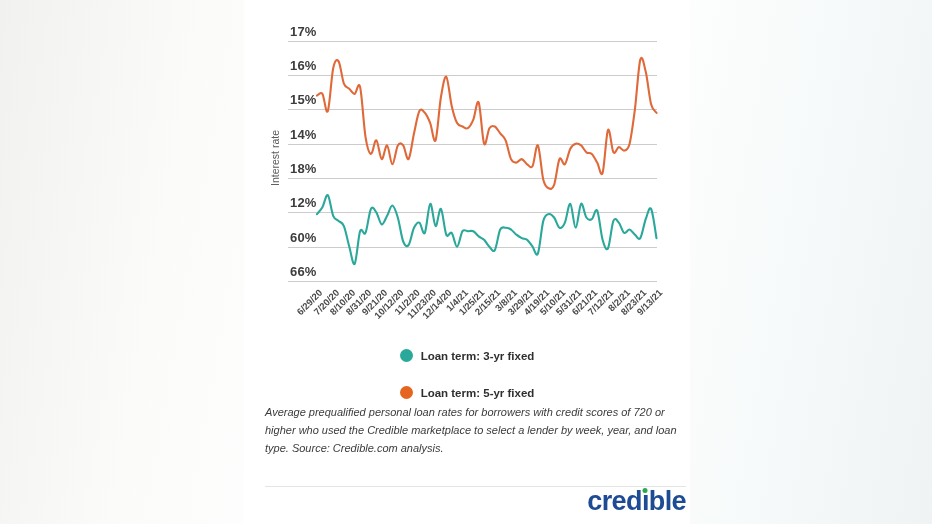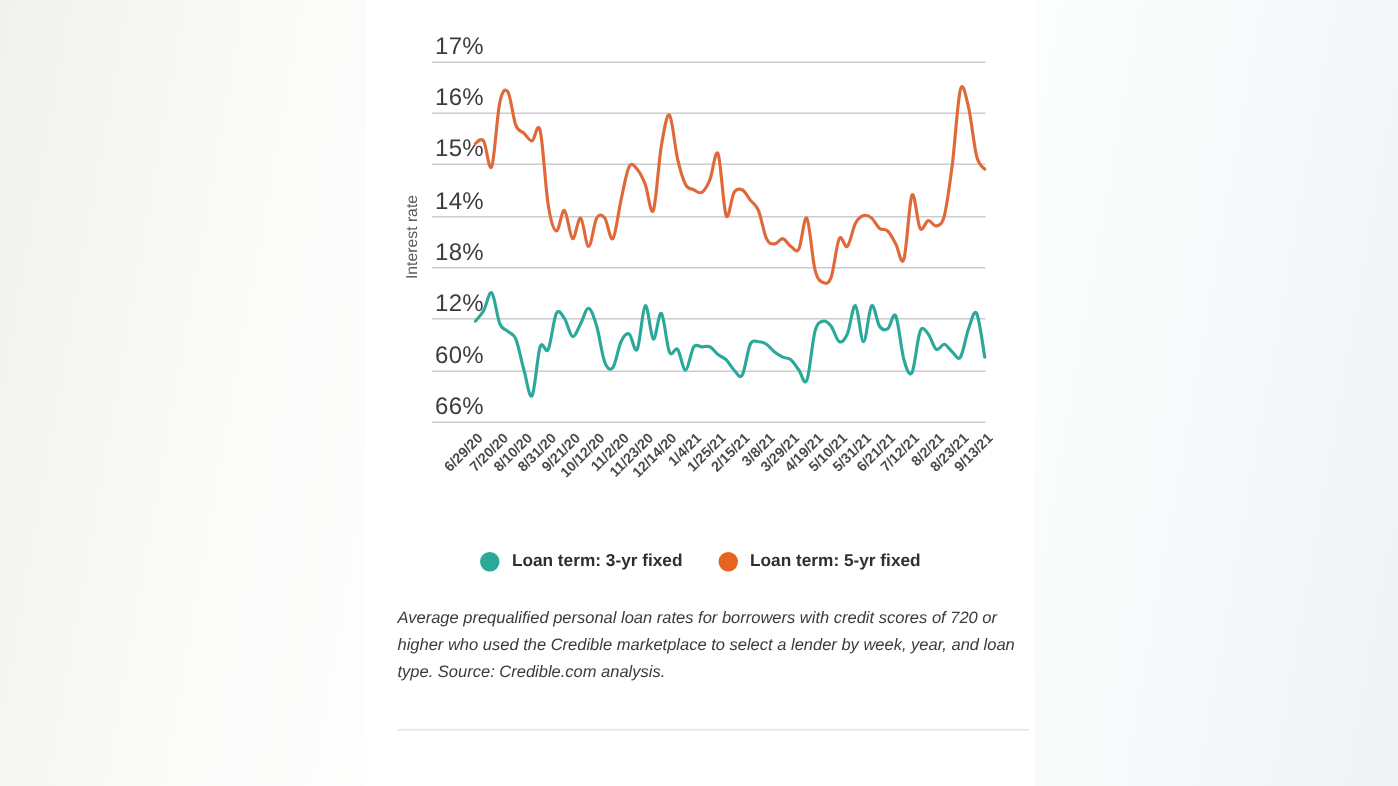--- a/index.html
+++ b/index.html
@@ -10,41 +10,41 @@
       linear-gradient(100deg, #f1f1ef 0%, #fbfbfa 20%, #ffffff 42%, #ffffff 60%, #f7fafa 82%, #eff3f4 100%);
   }
   .card {
     position:absolute; left:244px; top:0; width:446px; height:524px;
     background:#ffffff;
   }
   .chart { position:absolute; left:0; top:0; width:446px; height:360px; }
   .plot { position:absolute; left:44px; top:0; width:369px; height:300px; overflow:visible; }
   .gridline { position:absolute; left:0; width:369px; height:1px; background:#cccccc; }
   .ytick {
-    position:absolute; left:2px; font-size:16px; font-weight:400; color:#3d3d3d;
+    position:absolute; left:2px; font-size:13px; font-weight:700; color:#3d3d3d;
     height:14px; line-height:14px; letter-spacing:0.2px;
   }
   .plot svg { position:absolute; left:0; top:0; overflow:visible; }
   .xtick {
     position:absolute; top:287px; white-space:nowrap;
     font-size:9.5px; font-weight:700; color:#4a4a4a;
     transform:rotate(-45deg); transform-origin:100% 0;
   }
   .y-axis-title {
     position:absolute; left:31px; top:158px; white-space:nowrap;
     transform:translate(-50%,-50%) rotate(-90deg);
     font-size:10.5px; color:#5a5a5a;
   }
   .x-axis-title {
     position:absolute; left:44px; top:328px; width:369px; text-align:center;
     font-size:11px; color:#555555;
   }
   .legend {
     position:absolute; left:0; top:363px; width:446px; height:22px;
-    display:flex; justify-content:center; align-items:center; gap:24px;
+    display:flex; justify-content:center; align-items:center; gap:24px;flex-direction:column;
   }
   .legend-item { display:flex; align-items:center; gap:8px; }
   .legend-dot { width:13px; height:13px; border-radius:50%; }
   .legend-label { font-size:11.5px; font-weight:600; color:#2f2f2f; }
   .footnote {
     position:absolute; left:21px; top:404px; width:426px;
     font-size:11px; font-style:italic; color:#3b3b3b; line-height:1.62;
   }
   .divider { position:absolute; left:21px; top:486px; width:421px; height:1px; background:#e4e4e4; }
   .brand {
@@ -119,15 +119,16 @@
       <div class="legend-item">
         <span class="legend-dot" style="background: rgb(229, 100, 31);"></span>
         <span class="legend-label">Loan term: 5-yr fixed</span>
       </div>
     </div>
 
     <div class="footnote">Average prequalified personal loan rates for borrowers with credit scores of 720 or higher who used the Credible marketplace to select a lender by week, year, and loan type. Source: Credible.com analysis.</div>
 
     <div class="divider"></div>
 
+    <div class="brand" style="color: rgb(29, 75, 148);"><span>cred</span><span class="iwrap"><span>ı</span><span class="idot" style="background: rgb(43, 168, 74);"></span></span><span>ble</span></div>
 
   </div>
 </div>
 
 </body></html>

